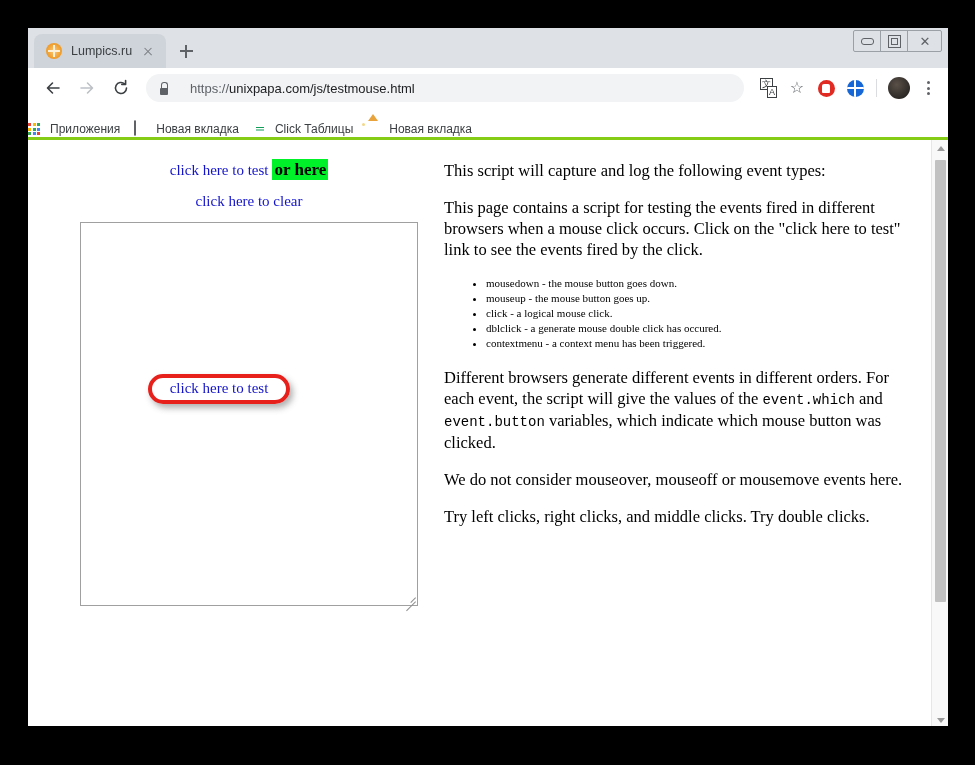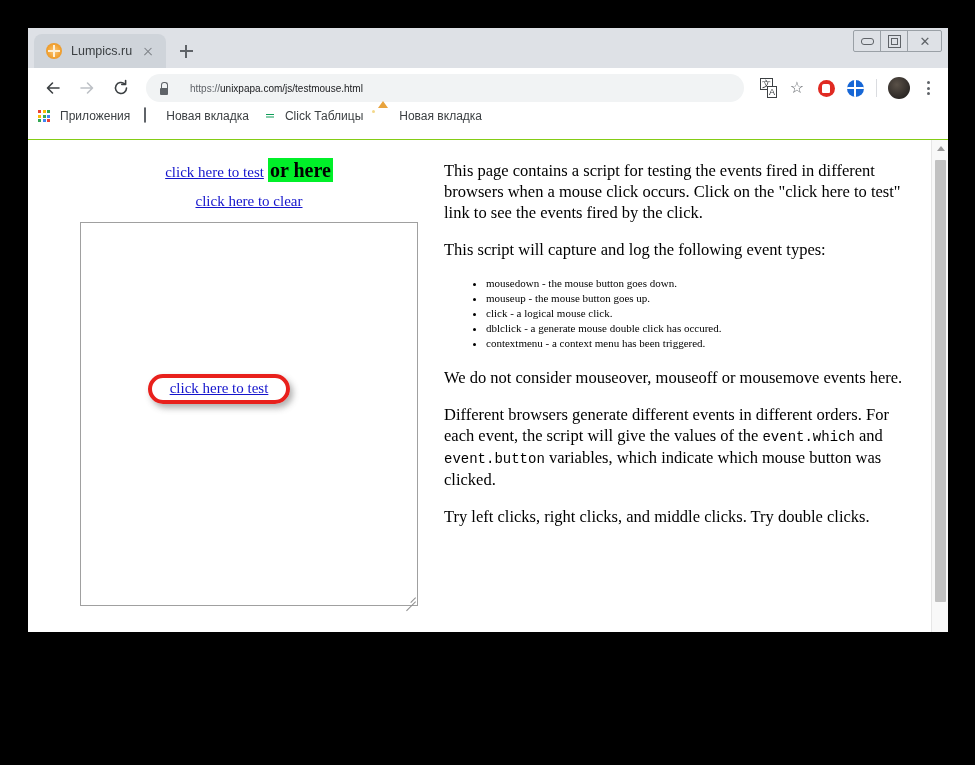--- a/index.html
+++ b/index.html
@@ -8,21 +8,21 @@
     width: 975px; height: 765px;
     background: #000000;
     font-family: "Liberation Sans", sans-serif;
     overflow: hidden;
   }
 
   
   #browser-window {
     position: absolute;
     left: 28px; top: 28px;
-    width: 920px; height: 604px;
+    width: 920px; height: 698px;
     background: #ffffff;
     overflow: hidden;
   }
 
   
   .tabstrip {
     position: relative;
     height: 40px;
     background: #dee1e6;
     display: flex;
@@ -196,21 +196,21 @@
   }
   .lock-icon::after {
     content: "";
     position: absolute; left: 2.8px; top: 0;
     width: 5.4px; height: 6px;
     border: 1.5px solid #5f6368;
     border-bottom: none;
     border-radius: 3px 3px 0 0;
   }
   .url-text {
-    font-size: 10px;
+    font-size: 13px;
     color: #202124;
     white-space: nowrap;
     overflow: hidden;
     padding-left: 11px;
   }
   .url-text .scheme { color: #5f6368; }
   .tb-icon {
     width: 26px; height: 26px;
     margin-left: 3px;
     flex: 0 0 26px;
@@ -295,23 +295,22 @@
     border-radius: 50%;
     background: #5f6368;
     display: block;
   }
 
   
   .bookmarks {
     height: 32px;
     background: #ffffff;
     display: flex;
-    align-items: flex-start;
-    padding-left: 10px;
-    border-bottom: 1px solid #84cc16;
+    align-items: flex-end;
+    border-bottom: 3px solid #84cc16;
   }
   .bm-item {
     display: flex;
     align-items: center;
     margin-right: 14px;
     font-size: 12px;
     color: #3c4043;
     white-space: nowrap;
   }
   .bm-ico {
@@ -413,29 +412,28 @@
     padding-right: 8px;
   }
   .link-row {
     text-align: center;
     position: relative;
     height: 24px;
     line-height: 20px;
   }
   a.page-link {
     color: #1414cc;
-    text-decoration: underline;
     font-size: 15px;
     font-family: "Liberation Serif", serif;
   }
   .green-highlight {
     background: #00f029;
     color: #000000;
     font-weight: bold;
-    font-size: 20px;
+    font-size: 17px;
     padding: 1px 2px;
     font-family: "Liberation Serif", serif;
   }
   .clear-row {
     text-align: center;
     margin-top: 8px;
   }
   .log-area {
     margin-top: 12px;
     width: 338px;
@@ -662,35 +660,35 @@
             <a class="page-link">click here to clear</a>
           </div>
 
           <div class="log-area">
             <span class="resize-grip"></span>
           </div>
         </div>
 
         <div class="col-right">
 
+          <p class="body-p">This script will capture and log the following event types:</p>
+
           <p class="body-p">This page contains a script for testing the events fired in different browsers when a mouse click occurs. Click on the "click here to test" link to see the events fired by the click.</p>
-
-          <p class="body-p">This script will capture and log the following event types:</p>
 
           <ul class="event-list">
             <li>mousedown - the mouse button goes down.</li>
             <li>mouseup - the mouse button goes up.</li>
             <li>click - a logical mouse click.</li>
             <li>dblclick - a generate mouse double click has occured.</li>
             <li>contextmenu - a context menu has been triggered.</li>
           </ul>
 
+          <p class="body-p"><span>Different browsers generate different events in different orders. For each event, the script will give the values of the </span><code class="mono">event.which</code><span> and </span><code class="mono">event.button</code><span> variables, which indicate which mouse button was clicked.</span></p>
+
           <p class="body-p">We do not consider mouseover, mouseoff or mousemove events here.</p>
-
-          <p class="body-p"><span>Different browsers generate different events in different orders. For each event, the script will give the values of the </span><code class="mono">event.which</code><span> and </span><code class="mono">event.button</code><span> variables, which indicate which mouse button was clicked.</span></p>
 
           <p class="body-p">Try left clicks, right clicks, and middle clicks. Try double clicks.</p>
 
 
         </div>
       </div>
 
       <div class="annot-circle"></div>
       <div class="annot-link">
         <a class="page-link">click here to test</a>

